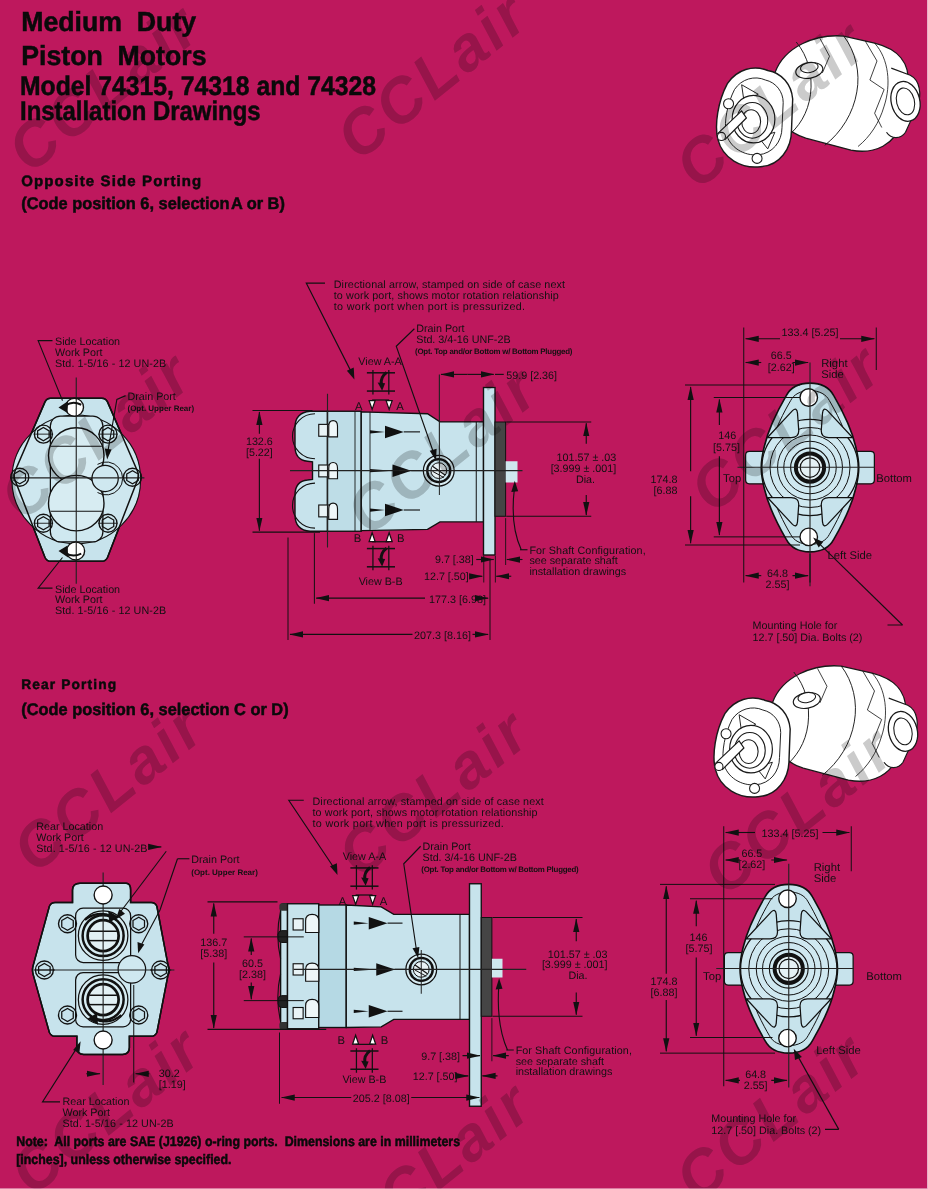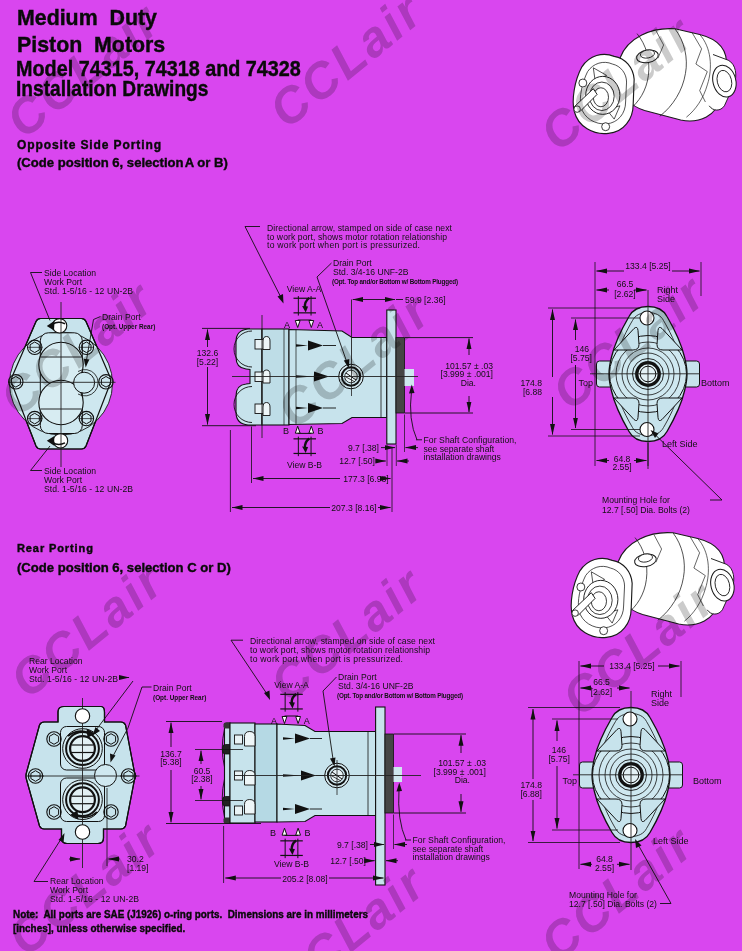--- a/index.html
+++ b/index.html
@@ -1,16 +1,16 @@
 <!DOCTYPE html>
 <html><head>
 <meta charset="utf-8">
 <style>
   html,body{margin:0;padding:0;background:#fff;}
-  #page{position:relative;width:742px;height:951px;background:#d946ef;overflow:hidden;
+  #page{position:relative;width:742px;height:951px;background:#be185d;overflow:hidden;
         font-family:"Liberation Sans", sans-serif;}
   .wmt{font-family:"Liberation Sans", sans-serif;font-weight:bold;font-style:italic;
       font-size:50px;fill:#cbcbcb;letter-spacing:1px;}
   #wmsvg{z-index:4;mix-blend-mode:multiply;}
   .hd{position:absolute;color:#0a0a0a;font-weight:bold;white-space:nowrap;z-index:3;-webkit-text-stroke:0.4px #0a0a0a;
       transform-origin:left top;}
   svg{position:absolute;left:0;top:0;z-index:2;}
   svg text{font-family:"Liberation Sans", sans-serif;fill:#111;}
 </style>
 </head>

